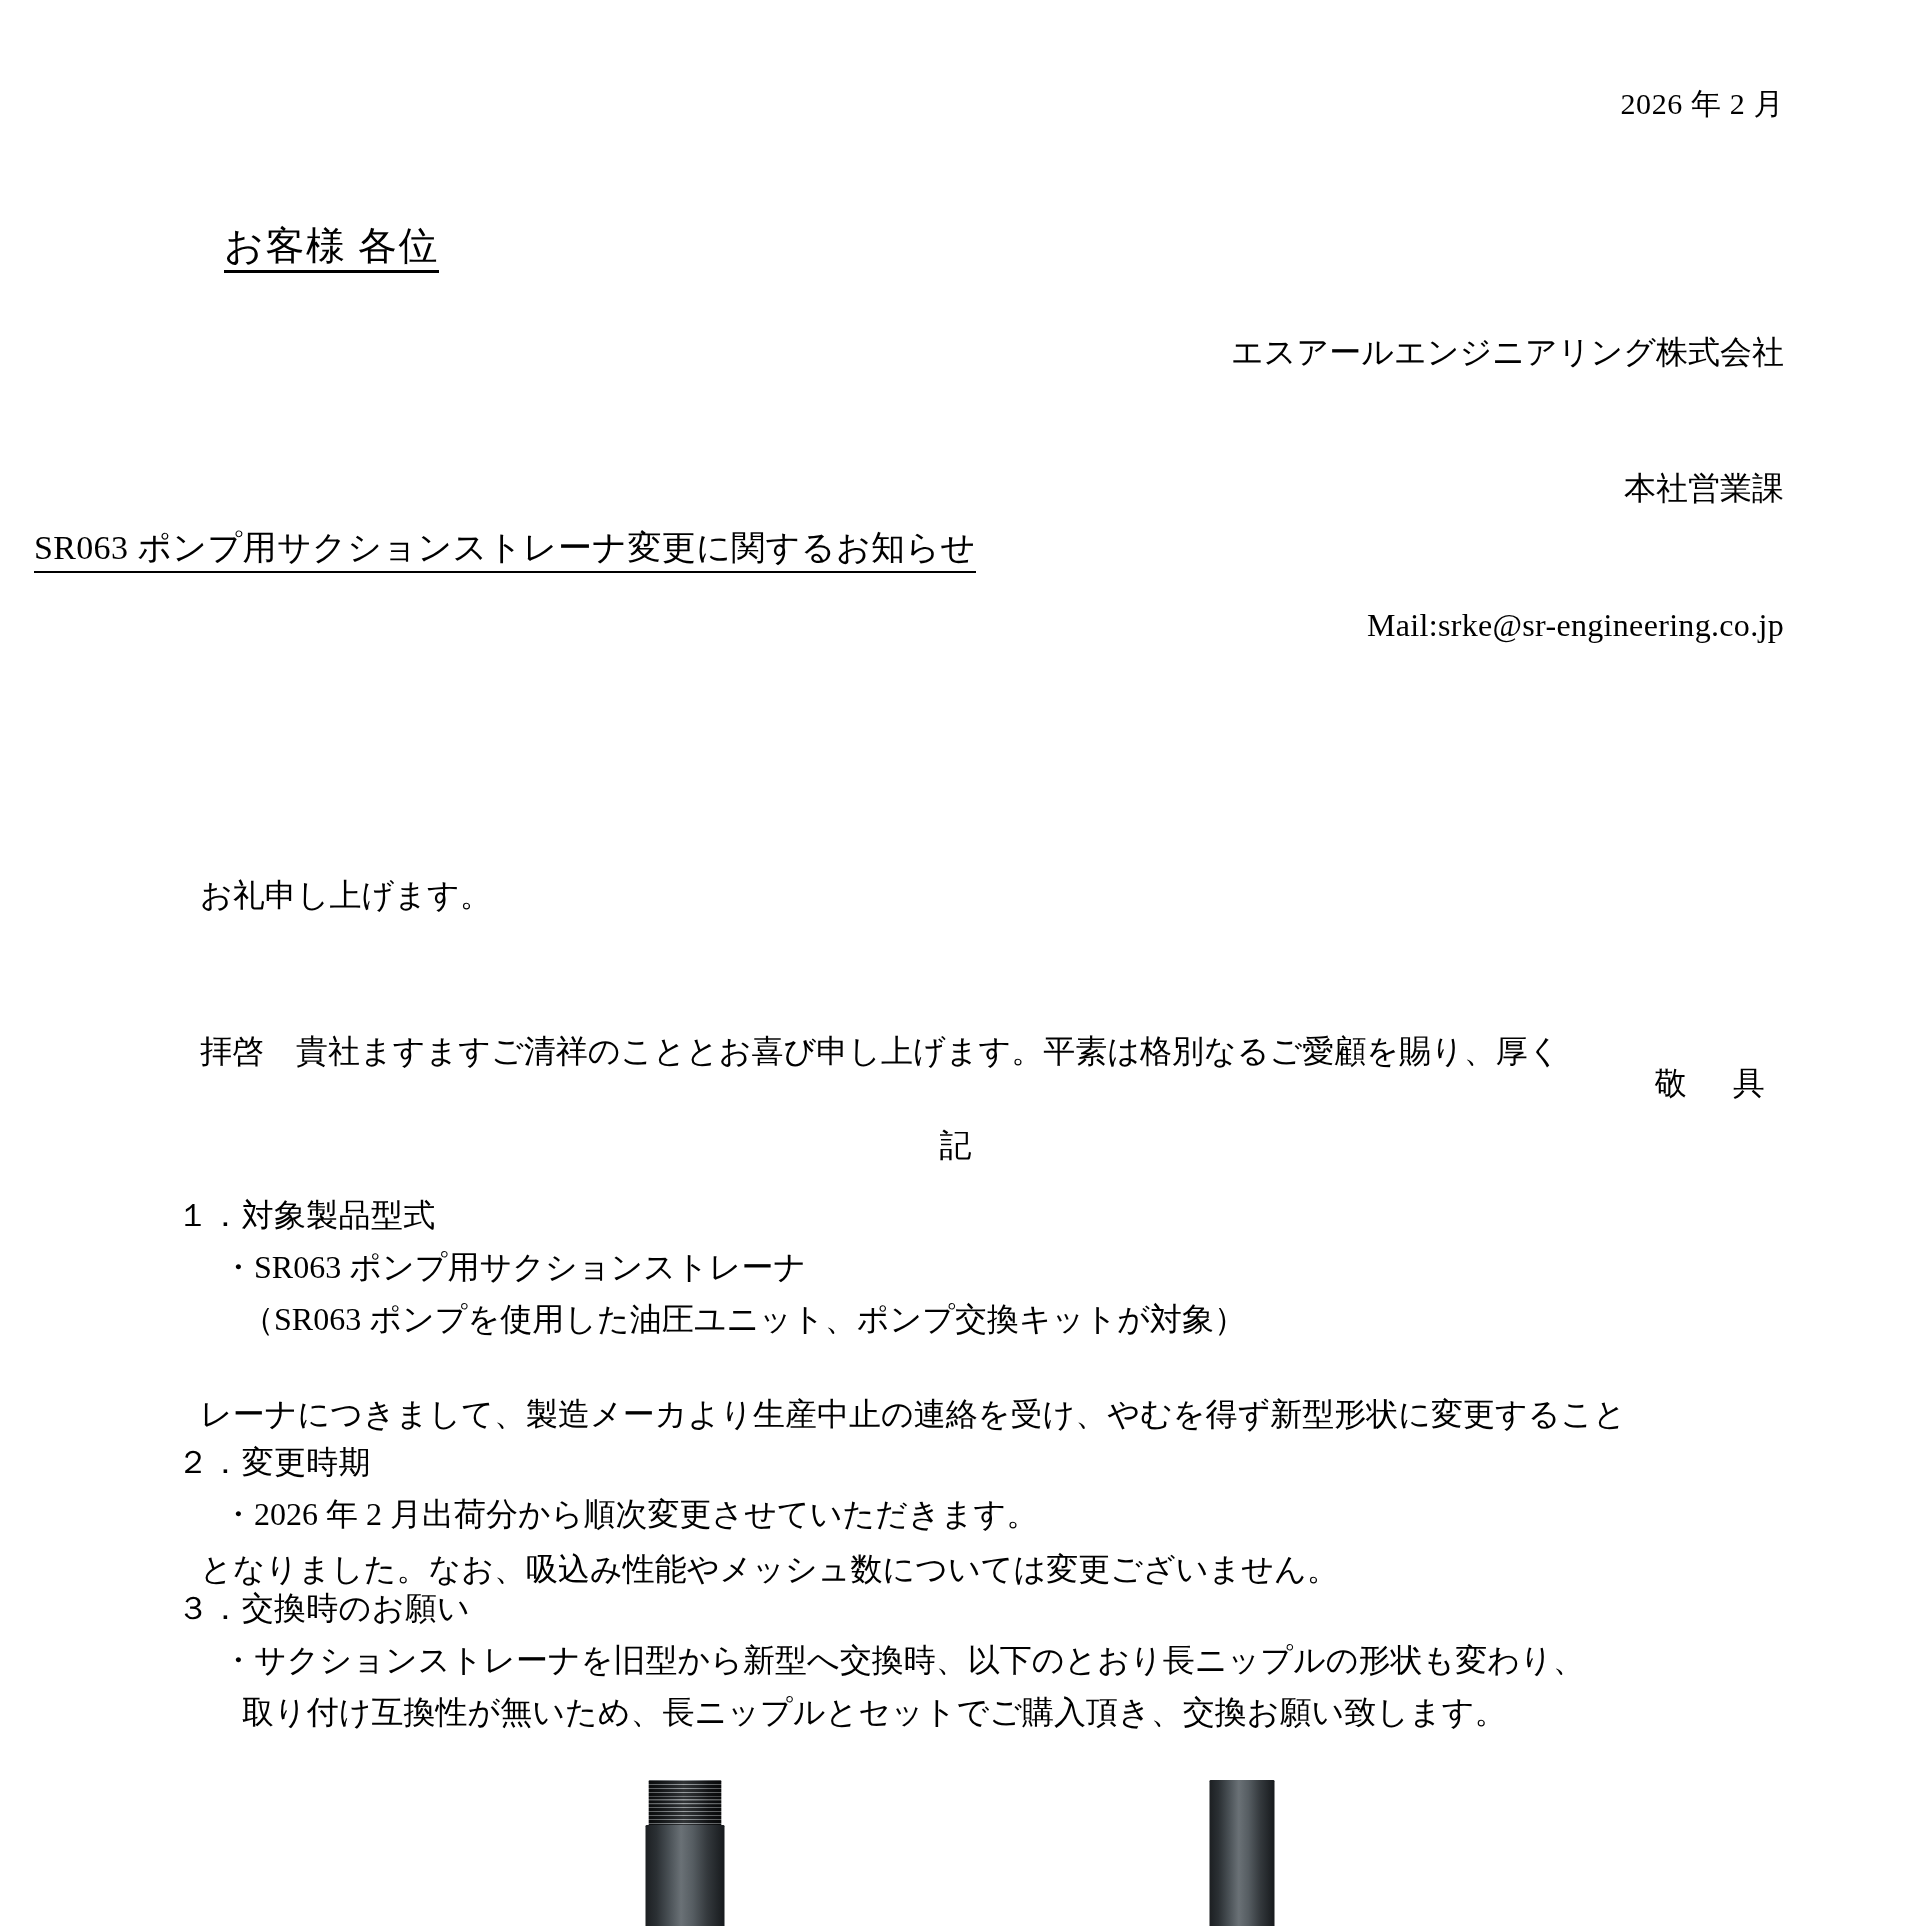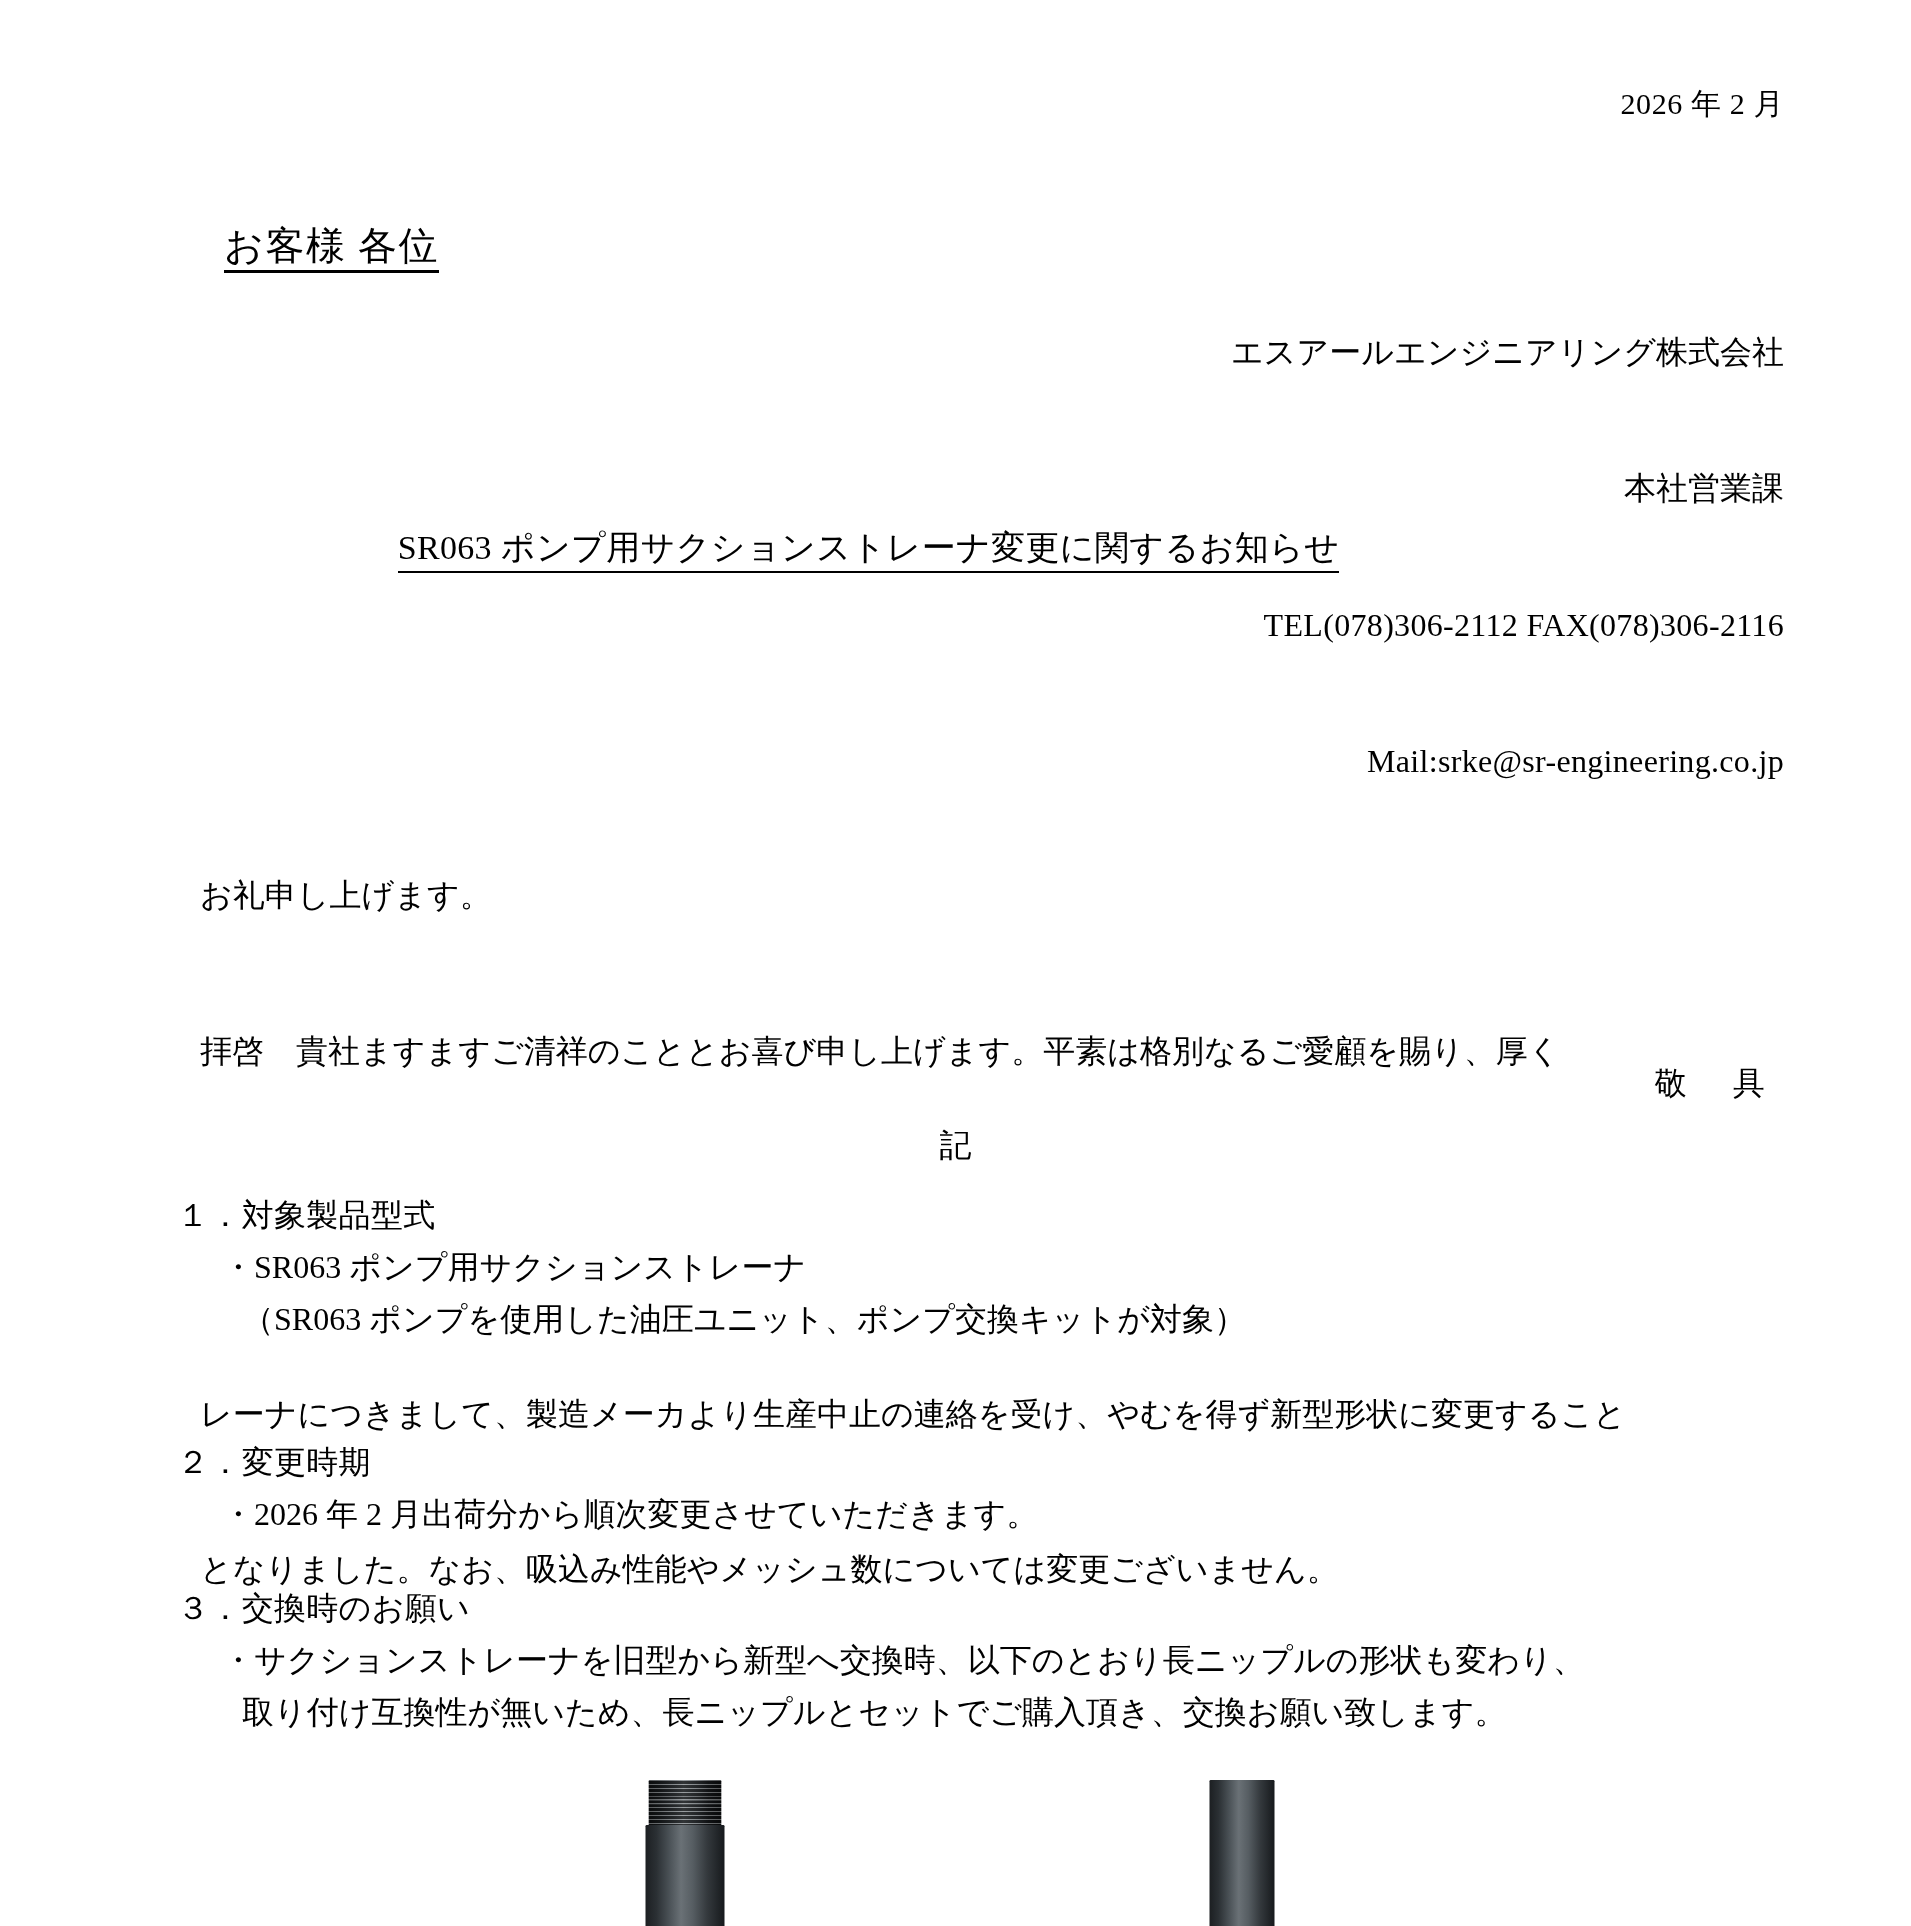--- a/index.html
+++ b/index.html
@@ -52,21 +52,20 @@
   }
   #sender-block .row { display: block; white-space: pre; }
   .mono {
     font-family: "Liberation Serif", "DejaVu Serif", serif;
     letter-spacing: 0.01em;
   }
 
   
   #doc-title {
     top: 497px; left: 0; width: 1703px;
-    text-align: center;
     font-size: 34px;
   }
   #doc-title .ttl {
     display: inline-block;
     border-bottom: 2.3px solid #000;
     padding-bottom: 6.2px;
     letter-spacing: 0.01em;
   }
 
   
@@ -145,21 +144,20 @@
 
   <div class="t jp" id="date-line">2026 年 2 月</div>
 
   <div class="t jp" id="recipient-block">
     <span id="recipient-label">お客様 各位</span>
   </div>
 
   <div class="t jp" id="sender-block">
     <span class="row">エスアールエンジニアリング株式会社</span>
     <span class="row">本社営業課</span>
-    <span class="row mono">TEL(078)306-2112 FAX(078)306-2116</span>
     <span class="row mono">Mail:srke@sr-engineering.co.jp</span>
   </div>
 
   <div class="t" id="doc-title">
     <span class="ttl jp">SR063 ポンプ用サクションストレーナ変更に関するお知らせ</span>
   </div>
 
   <div class="t jp" id="body-block">
     <div class="para">
       <span class="ln">お礼申し上げます。</span>

